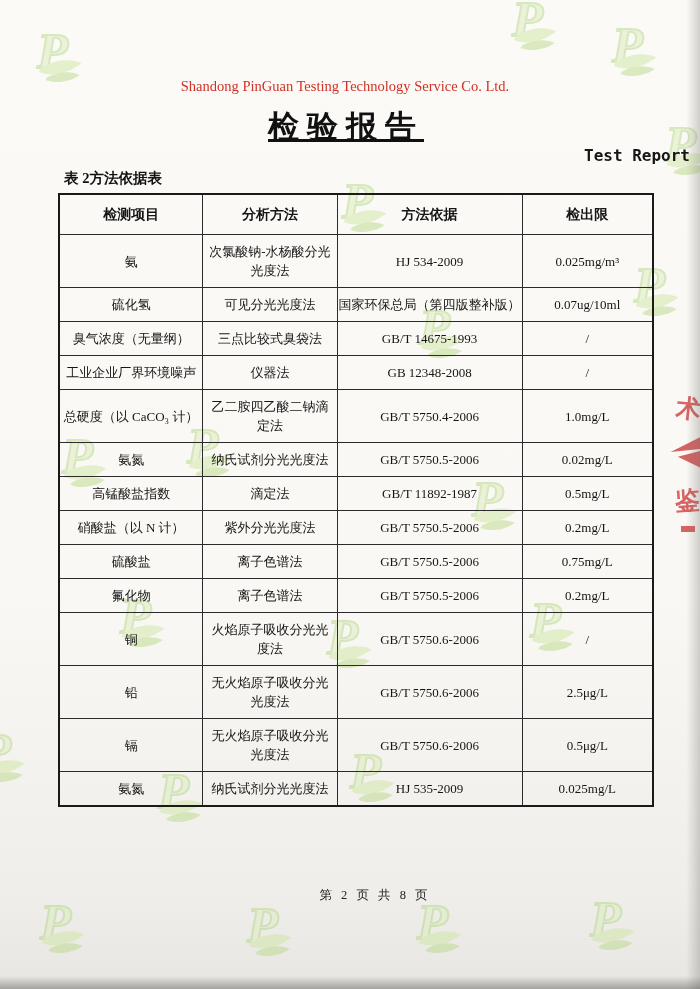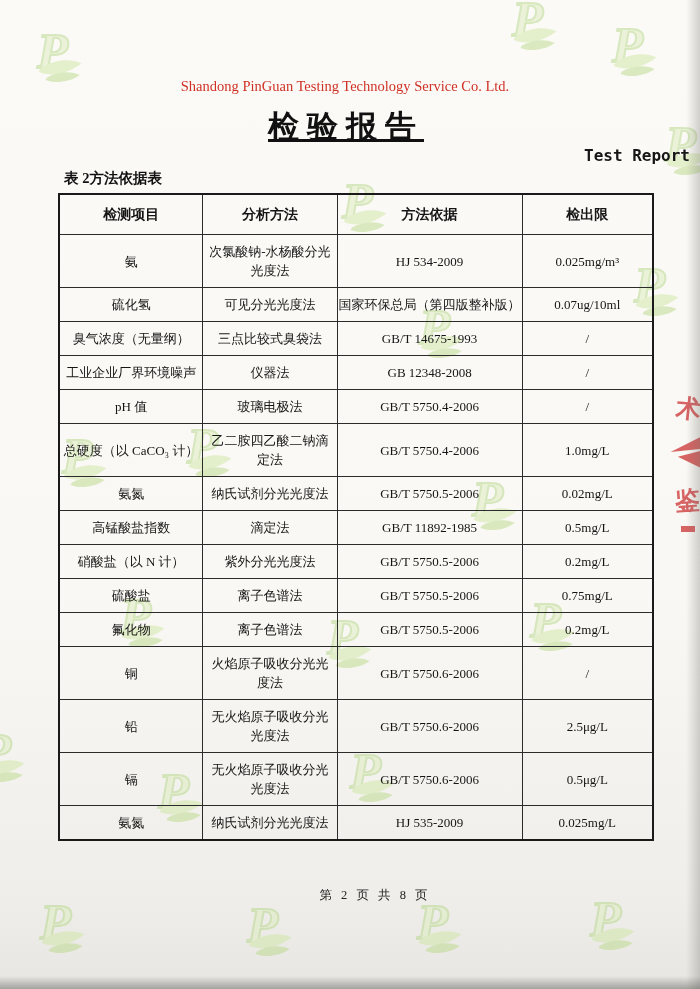--- a/index.html
+++ b/index.html
@@ -177,41 +177,35 @@
           <td class="tight">GB/T 14675-1993</td>
           <td>/</td>
         </tr>
         <tr>
           <td>工业企业厂界环境噪声</td>
           <td>仪器法</td>
           <td class="tight">GB 12348-2008</td>
           <td>/</td>
         </tr>
         <tr>
-          <td>pH 值</td>
-          <td>玻璃电极法</td>
-          <td class="tight">GB/T 5750.4-2006</td>
-          <td>/</td>
-        </tr>
-        <tr>
           <td>总硬度（以 CaCO₃ 计）</td>
           <td>乙二胺四乙酸二钠滴定法</td>
           <td class="tight">GB/T 5750.4-2006</td>
           <td>1.0mg/L</td>
         </tr>
         <tr>
           <td>氨氮</td>
           <td>纳氏试剂分光光度法</td>
           <td class="tight">GB/T 5750.5-2006</td>
           <td>0.02mg/L</td>
         </tr>
         <tr>
           <td>高锰酸盐指数</td>
           <td>滴定法</td>
-          <td class="tight">GB/T 11892-1985</td>
+          <td class="tight">GB/T 11892-1987</td>
           <td>0.5mg/L</td>
         </tr>
         <tr>
           <td>硝酸盐（以 N 计）</td>
           <td>紫外分光光度法</td>
           <td class="tight">GB/T 5750.5-2006</td>
           <td>0.2mg/L</td>
         </tr>
         <tr>
           <td>硫酸盐</td>

